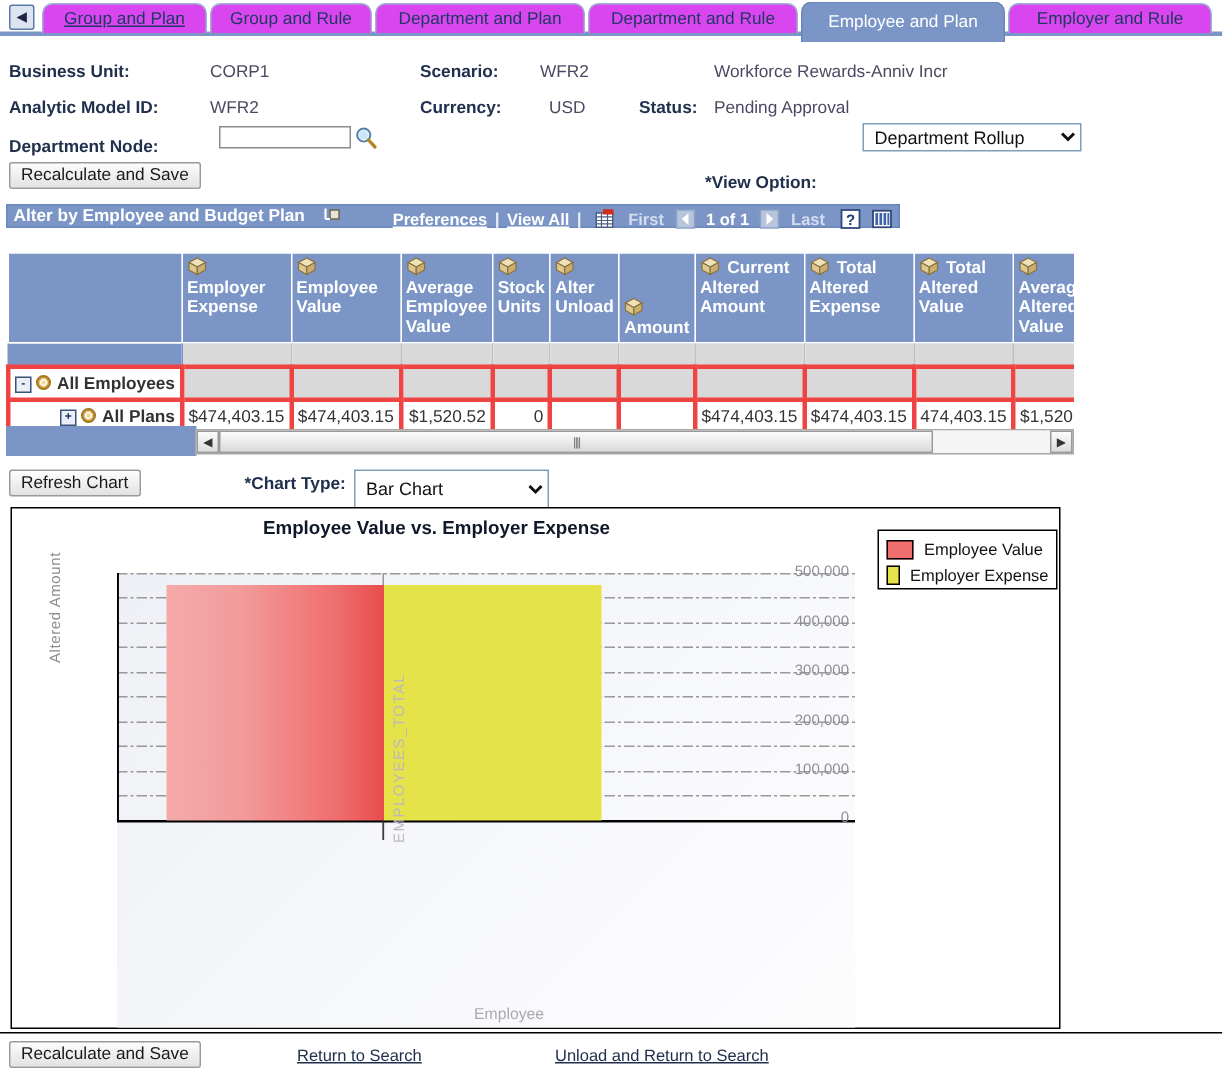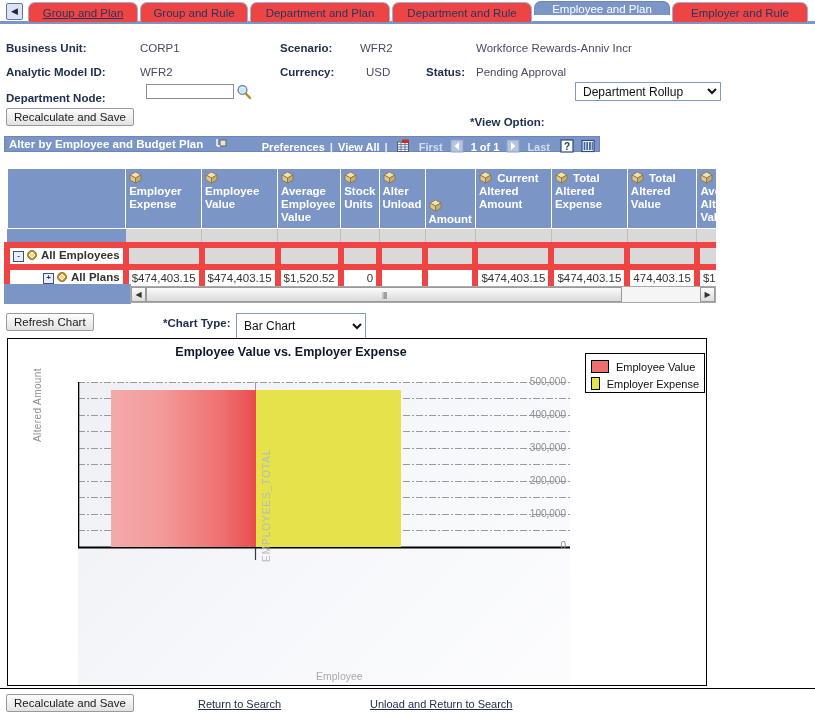--- a/index.html
+++ b/index.html
@@ -15,30 +15,30 @@
   .tabbar { position:absolute; left:0; top:0; width:815px; height:24px; }
   .tabbar-strip { position:absolute; left:0; top:21px; width:815px; height:3px; background:#7b96c6; }
   .tab-prev {
     position:absolute; left:6px; top:3px; width:15px; height:15px;
     border:1px solid #5a79a8; background:#dbe4f0; border-radius:2px;
     display:flex; align-items:center; justify-content:center;
     font-size:9px; color:#224; line-height:1;
   }
   .tab {
     position:absolute; top:2px; height:20px;
-    background:#ef4444; border:1px solid #9db2d2; border-bottom:none;
+    background:#d946ef; border:1px solid #9db2d2; border-bottom:none;
     border-radius:7px 7px 0 0;
     display:flex; align-items:center; justify-content:center;
     color:#1f3864; font-size:11.5px; padding:0 8px; box-sizing:border-box;
     white-space:nowrap;
   }
   .tab.visited { color:#1f3864; }
   .tab.visited .tablabel { text-decoration: underline; }
   .tab.active {
-    background:#7b96c6; border-color:#6b86b8; color:#ffffff; top:1px; height:14px;
+    background:#7b96c6; border-color:#6b86b8; color:#ffffff; top:1px; height:27px;
   }
 
   
   .hdr { position:absolute; left:0; top:30px; width:815px; height:80px; }
   .lbl { position:absolute; font-weight:bold; color:#21304d; font-size:11.5px; white-space:nowrap; }
   .val { position:absolute; color:#4a4a63; font-size:11.5px; white-space:nowrap; }
 
   .deptnode-input {
     position:absolute; left:146px; top:84px; width:88px; height:15px;
     border:1px solid #8c8c8c; background:#ffffff; font-family:"Liberation Sans",sans-serif;
@@ -85,21 +85,21 @@
 
   .grid-body { position:absolute; left:0; top:32px; width:712px; }
   table.gtbl { border-collapse:collapse; table-layout:fixed; }
   table.gtbl th {
     background:#7b96c6; color:#ffffff; font-weight:bold; font-size:11.5px;
     border:1px solid #ffffff; vertical-align:top; text-align:left;
     padding:2px 3px; height:60px; box-sizing:border-box; line-height:13px;
   }
   th.corner { background:#7b96c6; }
   table.gtbl td {
-    border:6px solid #ef4444; background:#ffffff; color:#333;
+    border:3px solid #ef4444; background:#ffffff; color:#333;
     font-size:11.5px; height:22px; padding:1px 3px; box-sizing:border-box;
     text-align:right; white-space:nowrap; overflow:hidden;
   }
   tr.spacer td { background:#d9d9d9; border:1px solid #bfbfbf; height:16px; }
   td.rowhdr {
     background:#7b96c6; color:#ffffff; font-weight:bold; text-align:left;
     border:1px solid #ffffff; vertical-align:middle; font-size:11px;
   }
   td.rowhdr.l2 { padding-left:14px; }
   .cubeicon { display:inline-block; width:13px; height:13px; vertical-align:-2px; margin-right:2px; }

